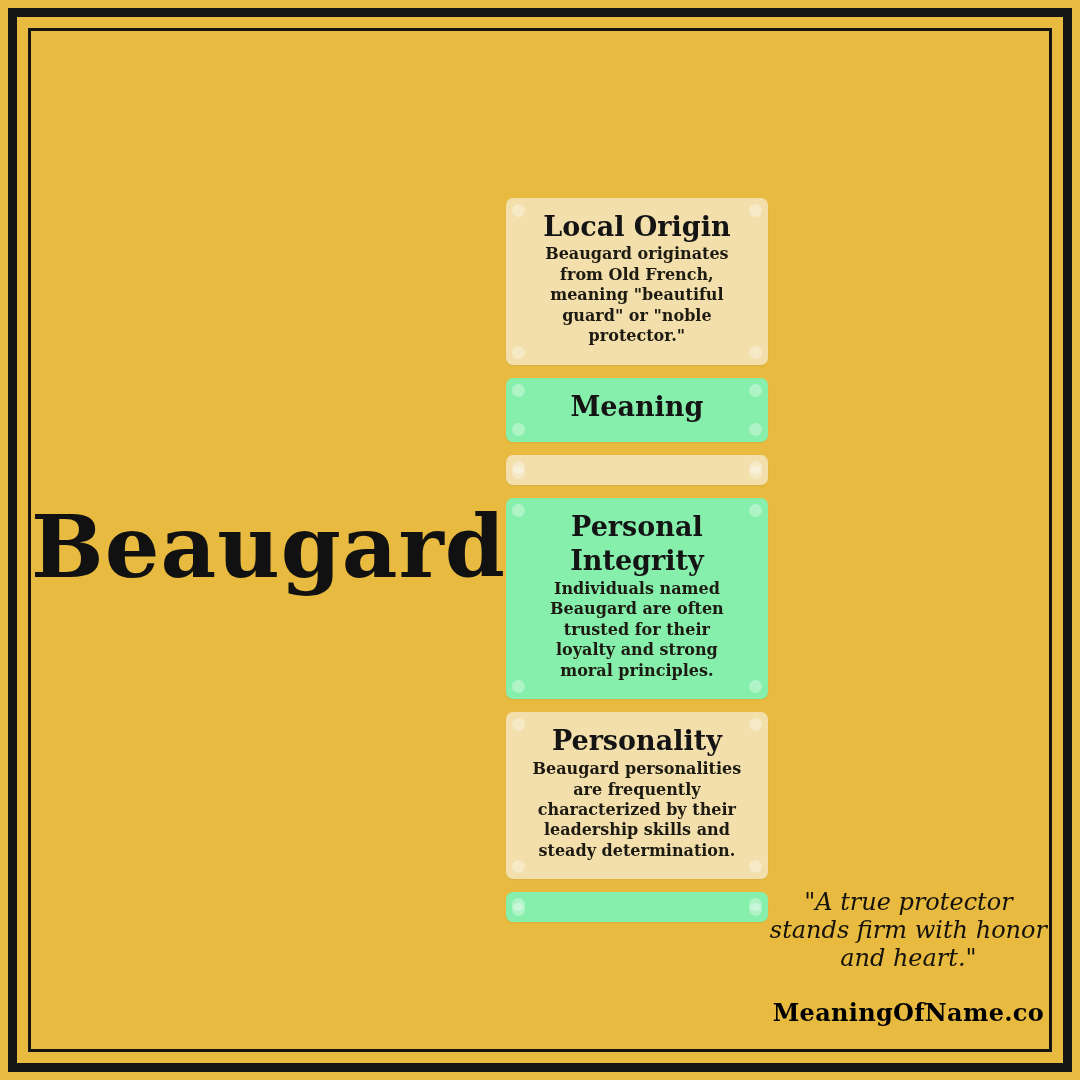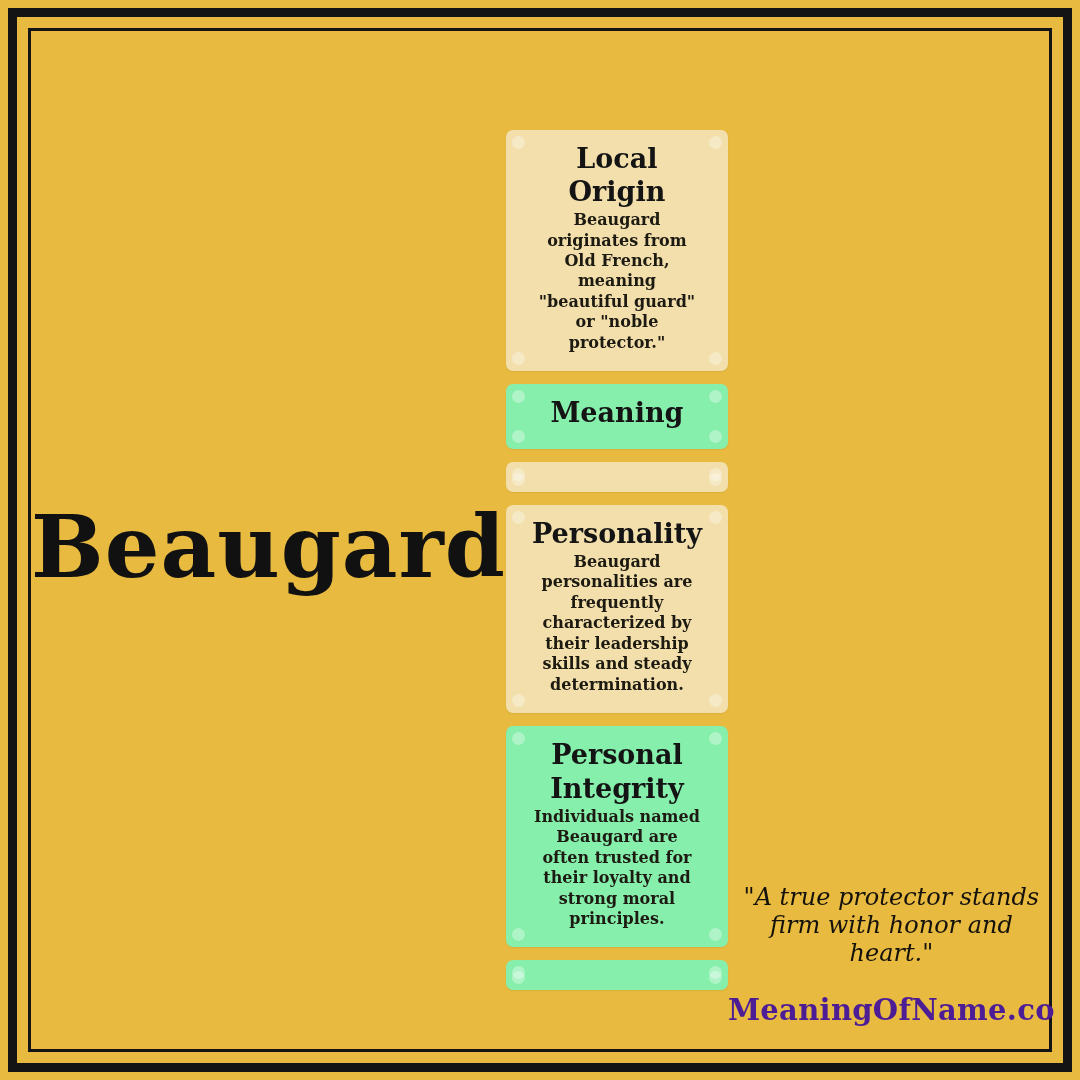--- a/index.html
+++ b/index.html
@@ -118,23 +118,23 @@
     padding-bottom: 22px;
   }
   .quote {
     font-size: 24px;
     font-style: italic;
     color: #15120c;
     margin: 0 0 26px 0;
     font-family: "DejaVu Serif", "Liberation Serif", serif;
   }
   .brand {
-    font-size: 29px;
-    font-weight: bold;
-    color: #4c1d95;
+    font-size: 24px;
+    font-weight: bold;
+    color: #000000;
     letter-spacing: 0.3px;
     font-family: "DejaVu Serif", "Liberation Serif", serif;
   }
 </style>
 </head>
 <body>
 
 <div class="poster">
   <div class="border-outer"></div>
   <div class="border-inner"></div>
@@ -162,36 +162,36 @@
         <div class="card-h">Meaning</div>
       </div>
 
       <div class="card light">
         <span class="notch tl"></span>
         <span class="notch tr"></span>
         <span class="notch bl"></span>
         <span class="notch br"></span>
       </div>
 
+      <div class="card dark">
+        <span class="notch tl"></span>
+        <span class="notch tr"></span>
+        <span class="notch bl"></span>
+        <span class="notch br"></span>
+        <div class="card-h">Personal Integrity</div>
+        <div class="card-b">Individuals named Beaugard are often trusted for their loyalty and strong moral principles.</div>
+      </div>
+
       <div class="card light">
         <span class="notch tl"></span>
         <span class="notch tr"></span>
         <span class="notch bl"></span>
         <span class="notch br"></span>
         <div class="card-h">Personality</div>
         <div class="card-b">Beaugard personalities are frequently characterized by their leadership skills and steady determination.</div>
-      </div>
-
-      <div class="card dark">
-        <span class="notch tl"></span>
-        <span class="notch tr"></span>
-        <span class="notch bl"></span>
-        <span class="notch br"></span>
-        <div class="card-h">Personal Integrity</div>
-        <div class="card-b">Individuals named Beaugard are often trusted for their loyalty and strong moral principles.</div>
       </div>
 
       <div class="card dark">
         <span class="notch tl"></span>
         <span class="notch tr"></span>
         <span class="notch bl"></span>
         <span class="notch br"></span>
       </div>
 
     </div>

